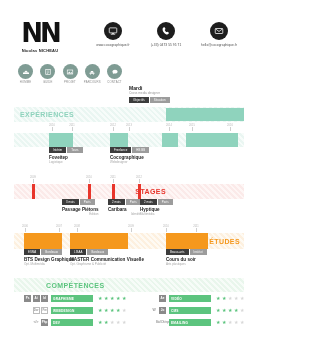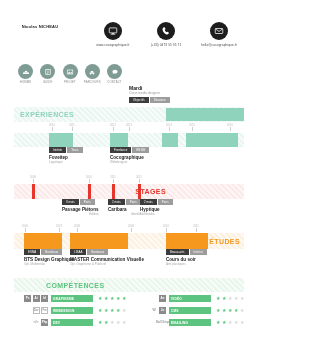--- a/index.html
+++ b/index.html
@@ -158,20 +158,21 @@
   .star.on { color: #5cc47e; }
 </style>
 </head>
 <body>
 
 <div class="page">
 
   <div class="header">
 
     <div class="logo-block">
+      <span class="logo-mark">NN</span>
       <span class="logo-name">Nicolas NICHEAU</span>
     </div>
 
     <div class="contacts">
 
       <div class="contact">
         <div class="contact-circle">
           <svg width="10" height="10" viewBox="0 0 16 16">
             <rect x="2" y="3" width="12" height="8" rx="1" fill="none" stroke="#fff" stroke-width="1.2"></rect>
             <rect x="6" y="11.5" width="4" height="1.2" fill="#fff"></rect>

